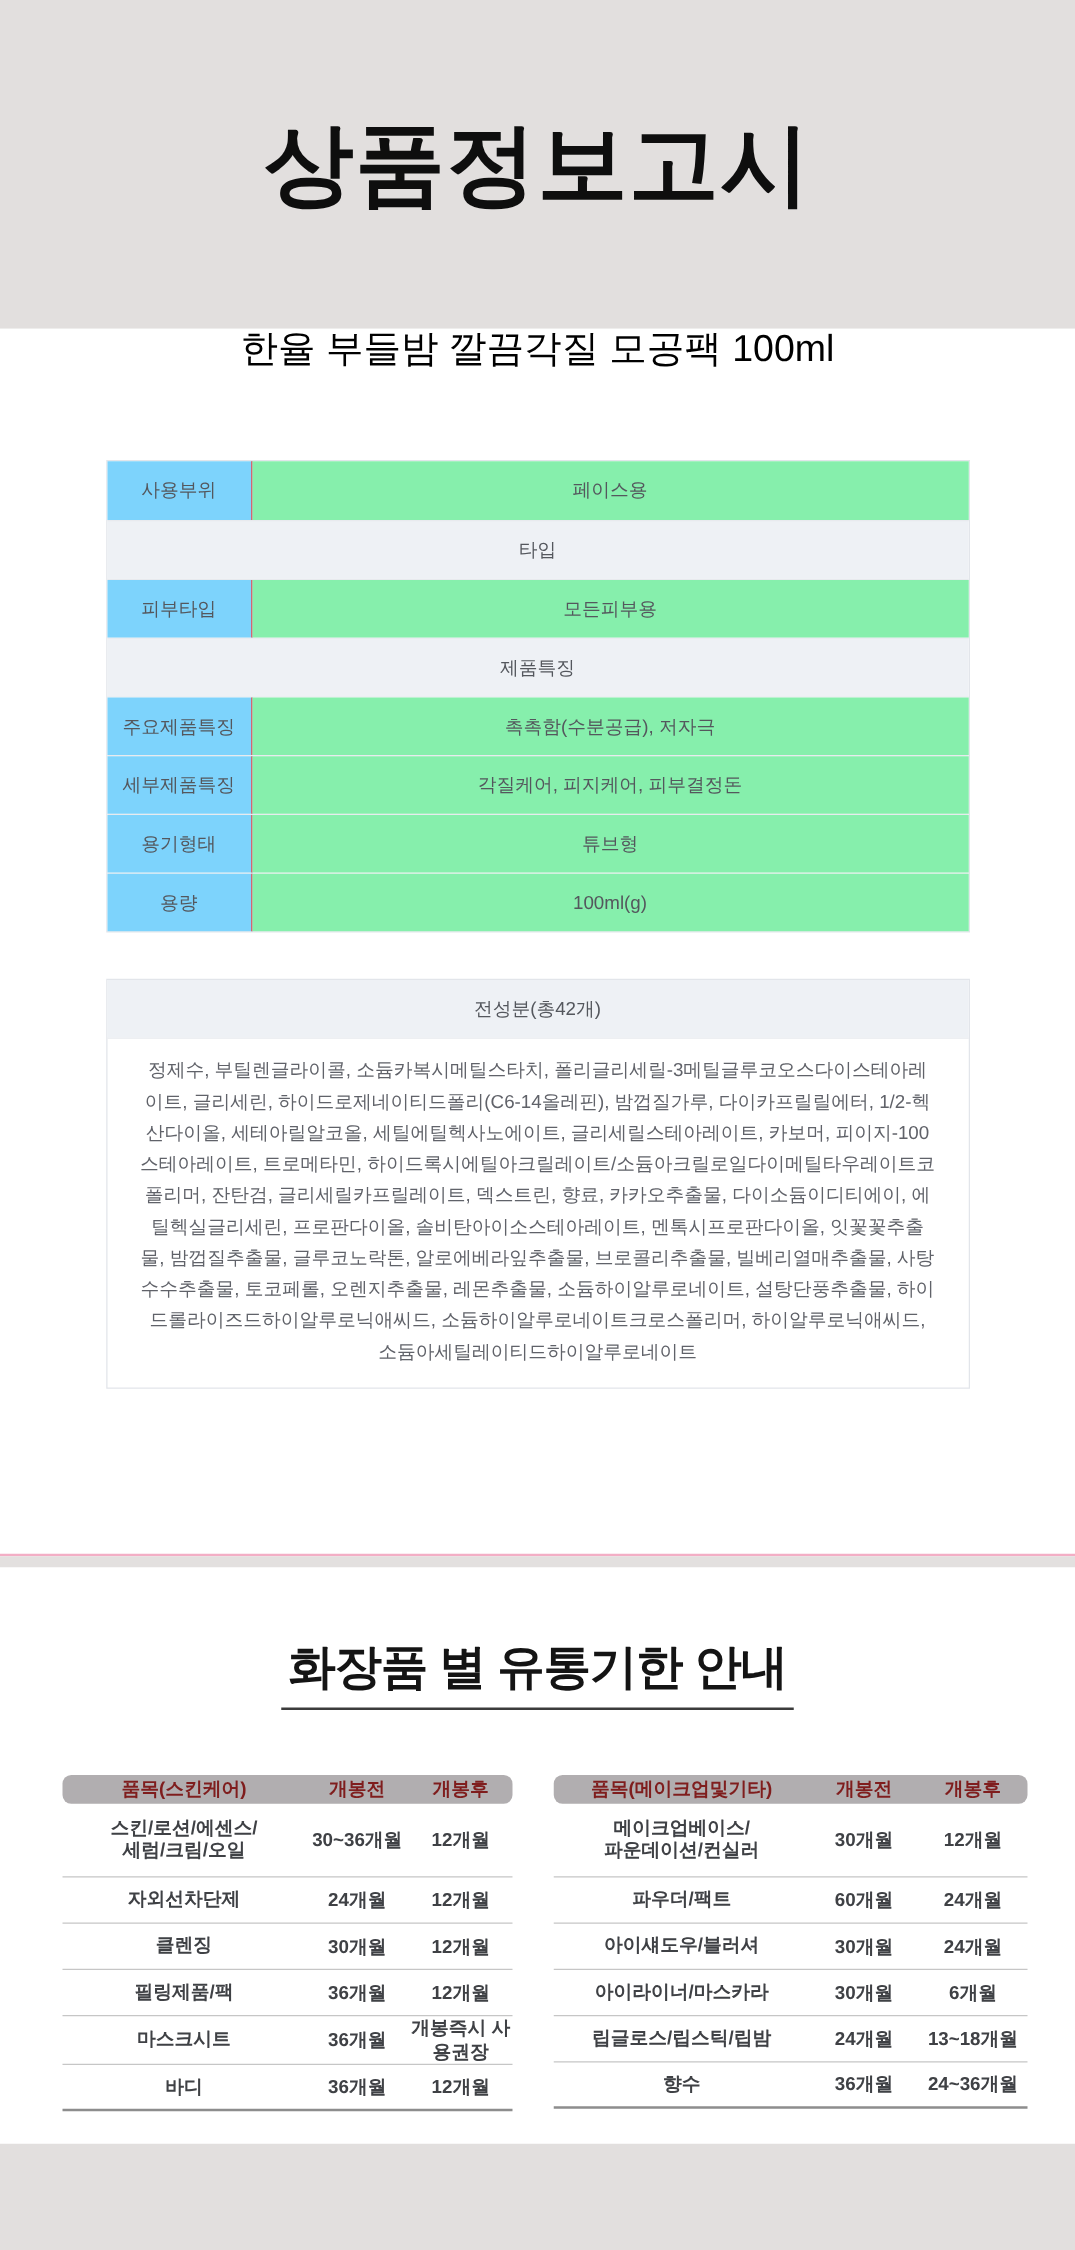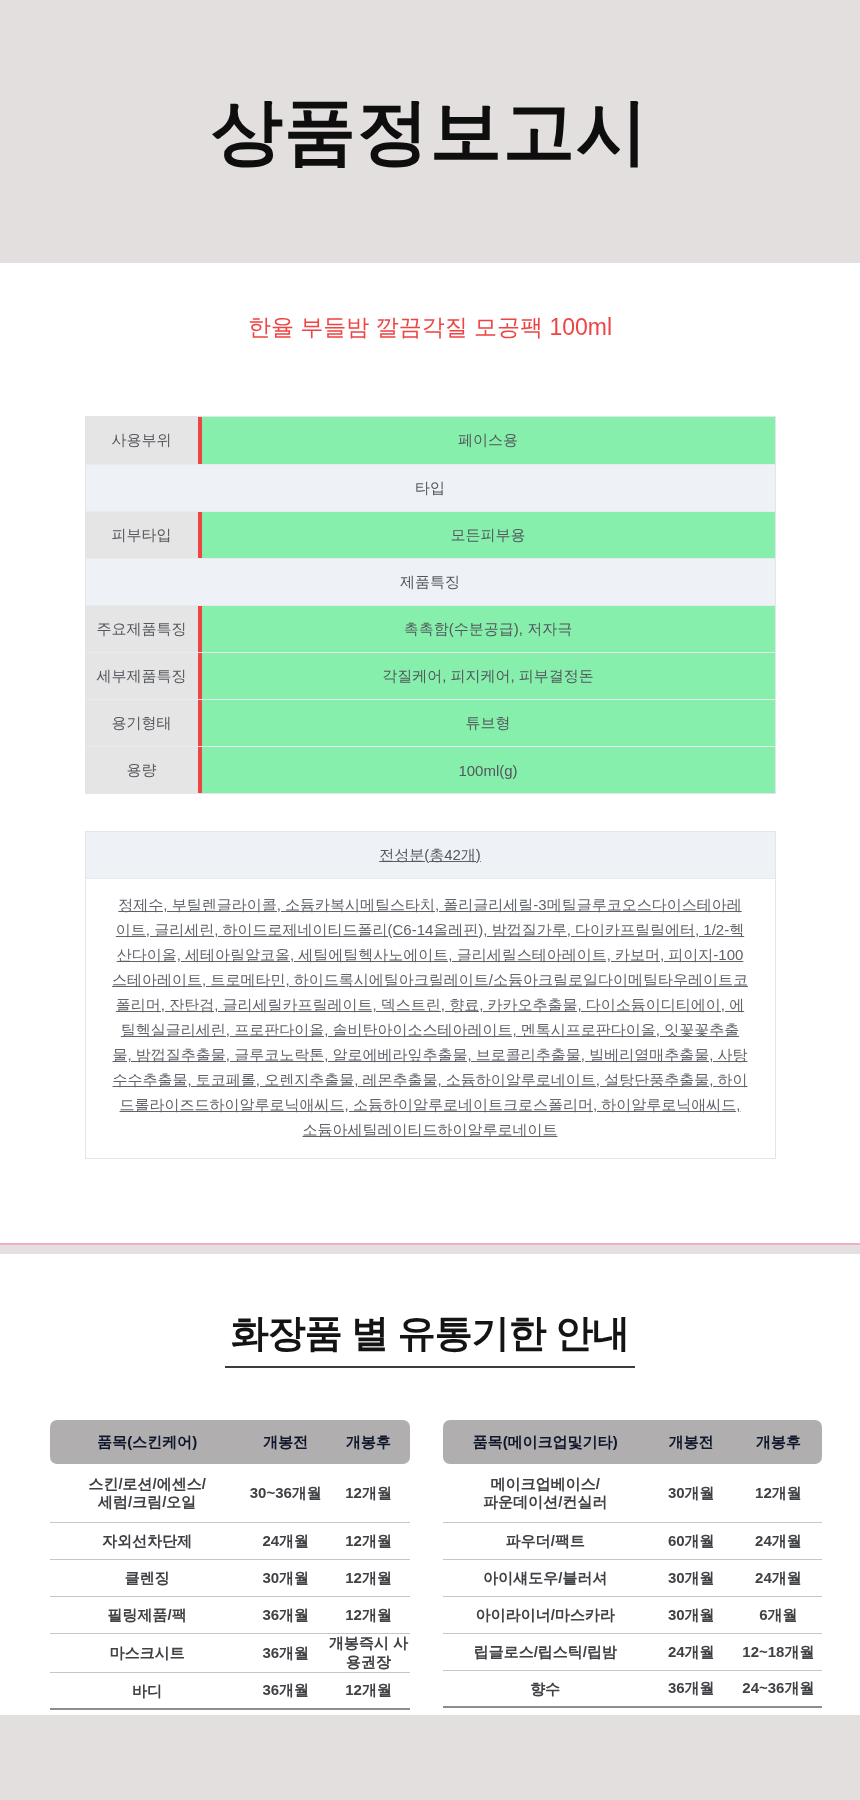--- a/index.html
+++ b/index.html
@@ -6,50 +6,50 @@
   html,body { background:#fff; }
   body { font-family:"Liberation Sans","DejaVu Sans",sans-serif; }
   .page { width:860px; height:1800px; margin:0 auto; background:#ffffff; overflow:hidden; }
 
   
   .banner { height:263px; background:#e2dfde; display:flex; align-items:center; justify-content:center; }
   .banner h1 { font-size:72px; font-weight:900; color:#0e0e0e; letter-spacing:1px; }
 
   
   .product-section { height:980px; background:#ffffff; }
-  .product-name { text-align:center; padding-top:48px; font-size:23px; color:#ef4444; font-weight:500; line-height:33px; }
+  .product-name { text-align:center; font-size:30px; color:#000000; font-weight:500; line-height:33px; }
 
   
   .itable { width:691px; margin:72px auto 0 auto; border:1px solid #e2e5ea; border-bottom:1px solid #e2e5ea; font-size:15px; color:#54575d; }
   .irow { display:flex; height:47px; border-top:1px solid #e8eaee; }
   .irow:first-child { border-top:none; }
   .irow.section { background:#eef1f5; }
   .icell { display:flex; align-items:center; justify-content:center; }
   .icell.full { flex:1; }
-  .icell.label { width:116px; background:#e5e5e5; border-right:4px solid #ef4444; }
+  .icell.label { width:116px; background:#7dd3fc; border-right:1px solid #ef4444; }
   .icell.value { flex:1; background:#86efac; }
 
   
-  .ing-table { width:691px; margin:37px auto 0 auto; border:1px solid #e2e5ea; font-size:15px; color:#606269;text-decoration:underline; }
+  .ing-table { width:691px; margin:37px auto 0 auto; border:1px solid #e2e5ea; font-size:15px; color:#606269; }
   .ing-header { height:46px; background:#eef1f5; display:flex; align-items:center; justify-content:center; color:#54575d; }
   .ing-body { padding:13px 26px 16px 26px; line-height:25px; text-align:center; word-break:break-all; border-top:1px solid #e8eaee; }
 
   
   .divider-pink { height:2px; background:#f3aec5; }
   .divider-gray { height:9px; background:#e3e0df; }
 
   
   .expiry-section { height:461px; background:#ffffff; }
   .expiry-title-wrap { text-align:center; padding-top:54px; }
   .expiry-title { display:inline-block; font-size:38px; font-weight:700; color:#141414; padding:0 6px 7px 6px; border-bottom:2px solid #3c3c3c; letter-spacing:-1px; }
 
   .etables { display:flex; margin-top:52px; padding-left:50px; }
   .etable { width:360px; font-size:15px; color:#3f4145; }
   .etable.right { width:379px; margin-left:33px; }
-  .ehead { height:44px; background:#b1aeb0; border-radius:7px; display:flex; align-items:center; color:#0f172a; font-weight:700; }
+  .ehead { height:23px; background:#b1aeb0; border-radius:7px; display:flex; align-items:center; color:#7f1d1d; font-weight:700; }
   .ecol { text-align:center; }
   .ecol.item { width:54%; white-space:pre-line; line-height:18px; }
   .ecol.before { width:23%; }
   .ecol.after { width:23%; }
   .erow { display:flex; align-items:center; min-height:37px; border-bottom:1px solid #c6c6c6; font-weight:600; }
   .erow.tall { min-height:59px; }
   .erow:last-child { border-bottom:2px solid #8d8d8d; }
 
   .footer-band { height:85px; background:#e2dfde; }
 </style>
@@ -176,21 +176,21 @@
           <div class="ecol after">24개월</div>
         </div>
         <div class="erow">
           <div class="ecol item">아이라이너/마스카라</div>
           <div class="ecol before">30개월</div>
           <div class="ecol after">6개월</div>
         </div>
         <div class="erow">
           <div class="ecol item">립글로스/립스틱/립밤</div>
           <div class="ecol before">24개월</div>
-          <div class="ecol after">12~18개월</div>
+          <div class="ecol after">13~18개월</div>
         </div>
         <div class="erow">
           <div class="ecol item">향수</div>
           <div class="ecol before">36개월</div>
           <div class="ecol after">24~36개월</div>
         </div>
       </div>
 
     </div>
   </div>

